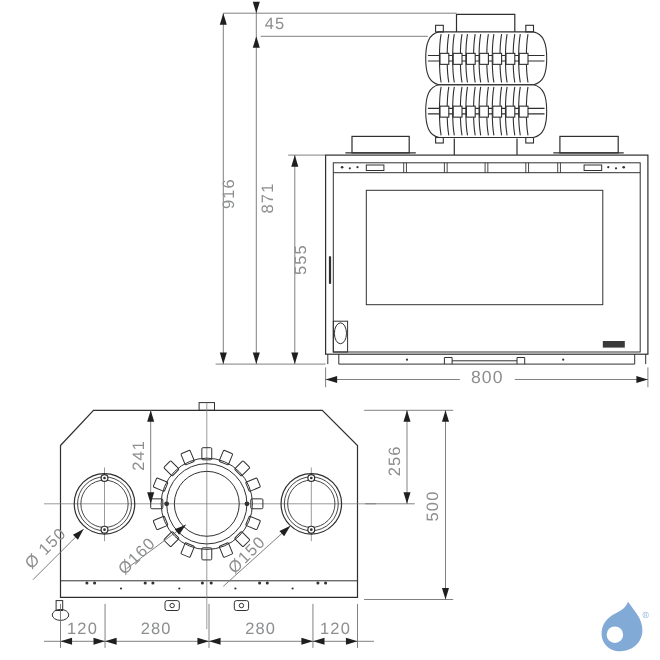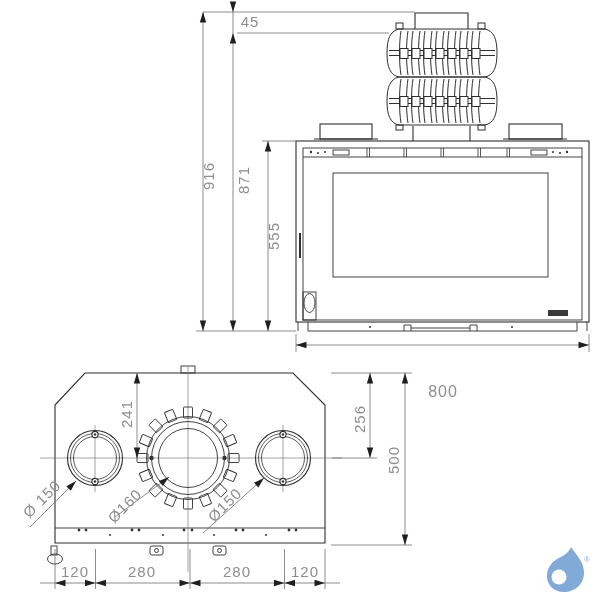--- a/index.html
+++ b/index.html
@@ -3,21 +3,21 @@
 <meta charset="utf-8">
 <style>
   html,body{margin:0;padding:0;background:#ffffff;}
   #stage{position:relative;width:600px;height:600px;background:#fff;overflow:hidden;
          font-family:"Liberation Sans", sans-serif;}
   svg{position:absolute;left:0;top:0;}
   .dim-label{position:absolute;color:#8c8e90;font-size:15px;letter-spacing:1px;
              text-align:center;white-space:nowrap;line-height:18px;}
   .rot90{transform:rotate(-90deg);transform-origin:center center;}
   .rot45{transform:rotate(-45deg);transform-origin:center center;}
-  .onwhite{background:#fff;padding:0 3px;margin-top:48px;}
+  .onwhite{background:#fff;padding:0 3px;}
   .reg{position:absolute;color:#8fb0d9;font-size:8px;line-height:8px;}
 </style>
 </head>
 <body>
 
 <div id="stage">
 
 <svg width="600" height="600" viewBox="0 0 600 600">
   <defs>
     <path id="arr" d="M0,0 L3.2,10.5 L-3.2,10.5 Z"></path>

